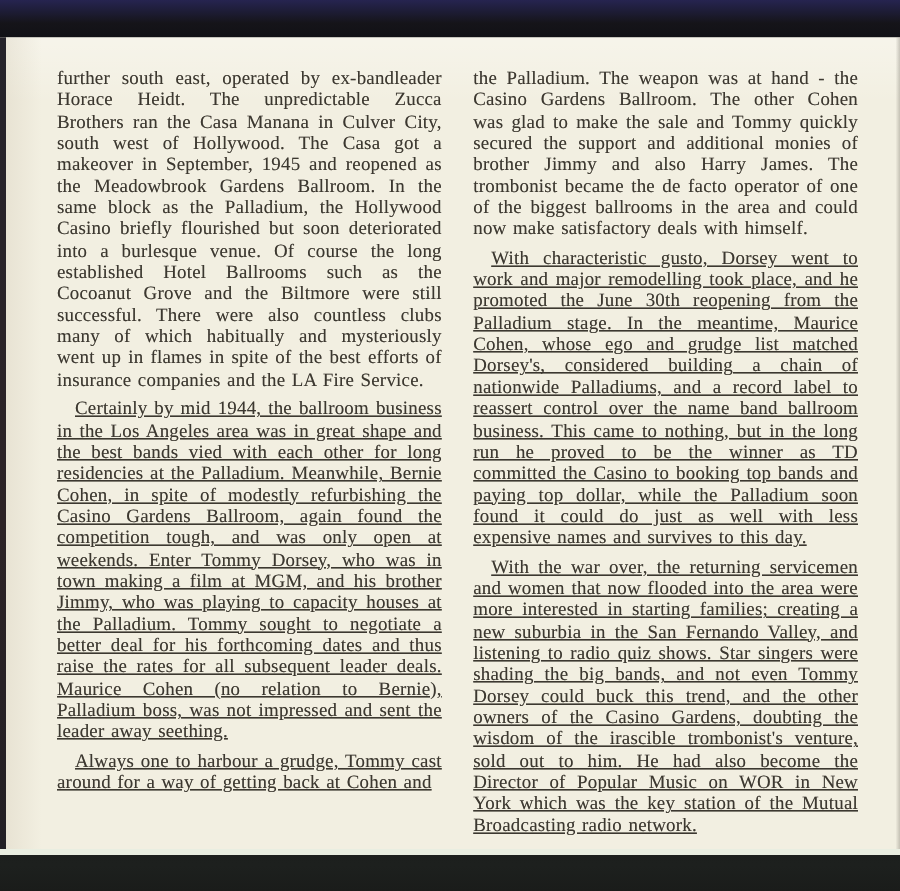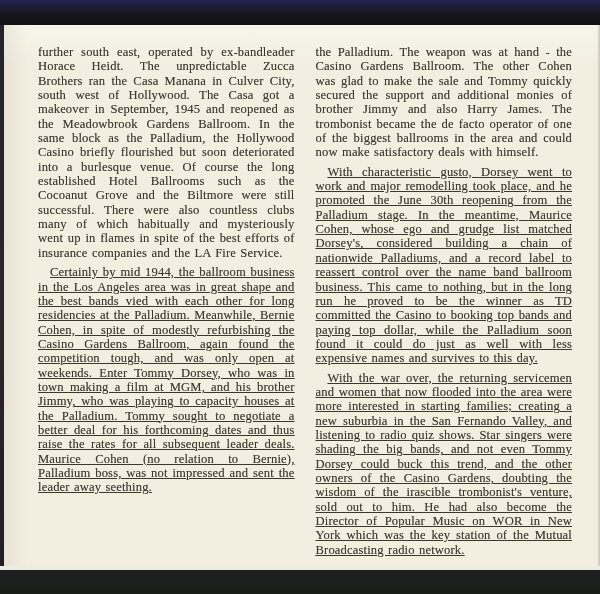--- a/index.html
+++ b/index.html
@@ -94,20 +94,21 @@
 
 <div class="scan">
 
   <div class="band-top"></div>
 
   <div class="page">
 
     <div class="col">
       <p>further south east, operated by ex-bandleader Horace Heidt. The unpredictable Zucca Brothers ran the Casa Manana in Culver City, south west of Hollywood. The Casa got a makeover in September, 1945 and reopened as the Meadowbrook Gardens Ballroom. In the same block as the Palladium, the Hollywood Casino briefly flourished but soon deteriorated into a burlesque venue. Of course the long established Hotel Ballrooms such as the Cocoanut Grove and the Biltmore were still successful. There were also countless clubs many of which habitually and mysteriously went up in flames in spite of the best efforts of insurance companies and the LA Fire Service.</p>
       <p class="indent">Certainly by mid 1944, the ballroom business in the Los Angeles area was in great shape and the best bands vied with each other for long residencies at the Palladium. Meanwhile, Bernie Cohen, in spite of modestly refurbishing the Casino Gardens Ballroom, again found the competition tough, and was only open at weekends. Enter Tommy Dorsey, who was in town making a film at MGM, and his brother Jimmy, who was playing to capacity houses at the Palladium. Tommy sought to negotiate a better deal for his forthcoming dates and thus raise the rates for all subsequent leader deals. Maurice Cohen (no relation to Bernie), Palladium boss, was not impressed and sent the leader away seething.</p>
+      <p class="indent">Always one to harbour a grudge, Tommy cast around for a way of getting back at Cohen and</p>
     </div>
 
     <div class="col">
       <p>the Palladium. The weapon was at hand - the Casino Gardens Ballroom. The other Cohen was glad to make the sale and Tommy quickly secured the support and additional monies of brother Jimmy and also Harry James. The trombonist became the de facto operator of one of the biggest ballrooms in the area and could now make satisfactory deals with himself.</p>
       <p class="indent">With characteristic gusto, Dorsey went to work and major remodelling took place, and he promoted the June 30th reopening from the Palladium stage. In the meantime, Maurice Cohen, whose ego and grudge list matched Dorsey's, considered building a chain of nationwide Palladiums, and a record label to reassert control over the name band ballroom business. This came to nothing, but in the long run he proved to be the winner as TD committed the Casino to booking top bands and paying top dollar, while the Palladium soon found it could do just as well with less expensive names and survives to this day.</p>
       <p class="indent">With the war over, the returning servicemen and women that now flooded into the area were more interested in starting families; creating a new suburbia in the San Fernando Valley, and listening to radio quiz shows. Star singers were shading the big bands, and not even Tommy Dorsey could buck this trend, and the other owners of the Casino Gardens, doubting the wisdom of the irascible trombonist's venture, sold out to him. He had also become the Director of Popular Music on WOR in New York which was the key station of the Mutual Broadcasting radio network.</p>
     </div>
 
   </div>
 

